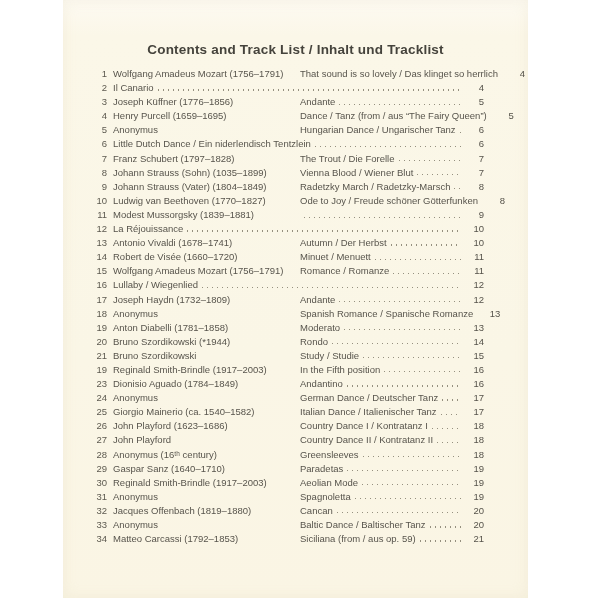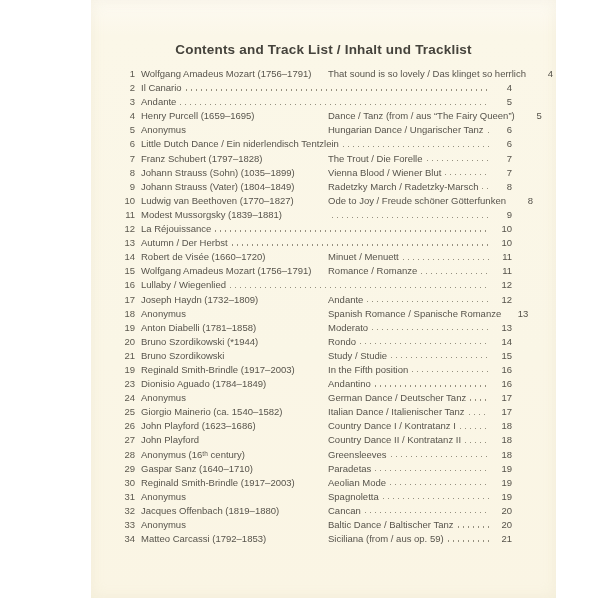--- a/index.html
+++ b/index.html
@@ -18,21 +18,20 @@
     background: #ffffff;
   }
   .book-page {
     position: absolute;
     left: 63px;
     top: 0;
     width: 465px;
     height: 598px;
     background: linear-gradient(180deg, #fdfaf2 0%, #fbf7e8 6%, #faf6e6 60%, #faf5e4 100%);
     box-shadow: inset 0 0 14px rgba(210, 200, 160, 0.18);
-    margin-left: 28px;
   }
   .page-title {
     position: absolute;
     top: 42px;
     left: 0;
     width: 100%;
     text-align: center;
     font-size: 13.5px;
     font-weight: 700;
     letter-spacing: 0.2px;
@@ -107,20 +106,21 @@
         <div class="toc-row">
           <span class="track-number">2</span>
           <span class="track-cell">
             <span class="track-title">Il Canario</span>
             <span class="dot-leader"></span>
             <span class="page-number">4</span>
           </span>
         </div>
         <div class="toc-row">
           <span class="track-number">3</span>
+          <span class="composer-name">Joseph Küffner (1776–1856)</span>
           <span class="track-cell">
             <span class="track-title">Andante</span>
             <span class="dot-leader"></span>
             <span class="page-number">5</span>
           </span>
         </div>
         <div class="toc-row">
           <span class="track-number">4</span>
           <span class="composer-name">Henry Purcell (1659–1695)</span>
           <span class="track-cell">
@@ -193,20 +193,21 @@
         <div class="toc-row">
           <span class="track-number">12</span>
           <span class="track-cell">
             <span class="track-title">La Réjouissance</span>
             <span class="dot-leader"></span>
             <span class="page-number">10</span>
           </span>
         </div>
         <div class="toc-row">
           <span class="track-number">13</span>
+          <span class="composer-name">Antonio Vivaldi (1678–1741)</span>
           <span class="track-cell">
             <span class="track-title">Autumn / Der Herbst</span>
             <span class="dot-leader"></span>
             <span class="page-number">10</span>
           </span>
         </div>
         <div class="toc-row">
           <span class="track-number">14</span>
           <span class="composer-name">Robert de Visée (1660–1720)</span>
           <span class="track-cell">

